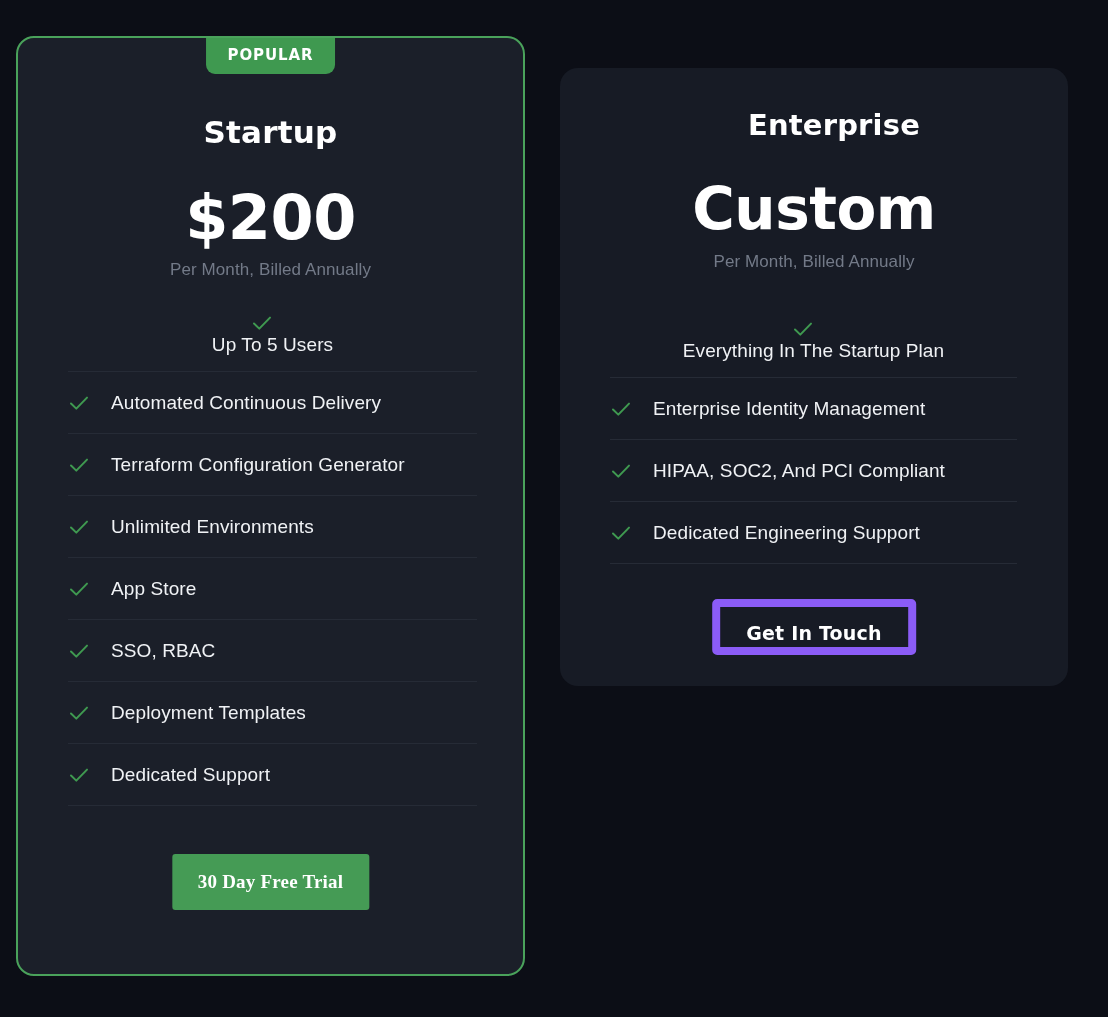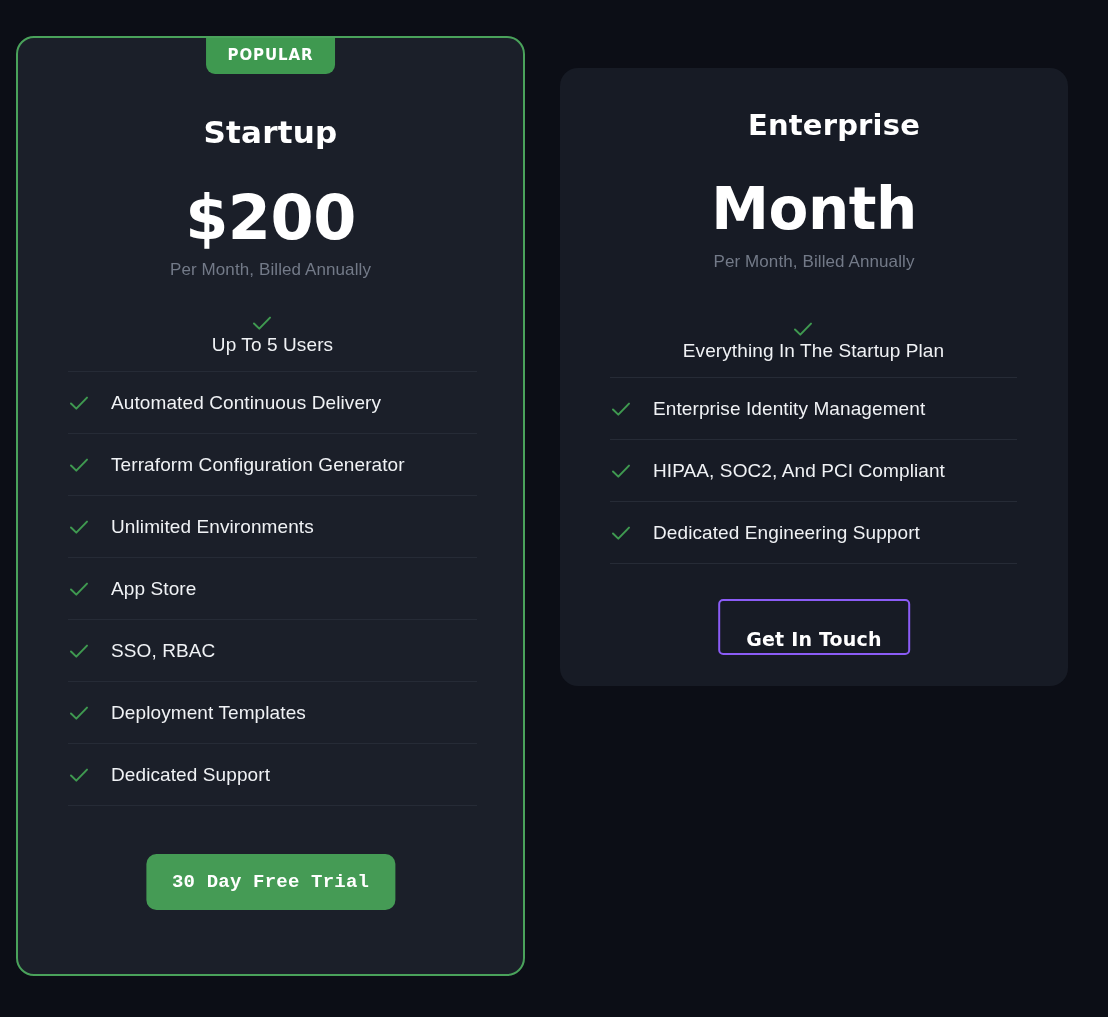--- a/index.html
+++ b/index.html
@@ -145,22 +145,22 @@
   }
 
   .btn-trial {
     position: absolute;
     left: 50%;
     transform: translateX(-50%);
     top: 816px;
     background: #459b55;
     color: #ffffff;
     border: none;
-    border-radius: 10px;
-    font-family: Liberation Mono, monospace;
+    border-radius: 3px;
+    font-family: Liberation Serif, serif;
     font-size: 19px;
     font-weight: bold;
     letter-spacing: 0.2px;
     padding: 0 26px;
     height: 56px;
     line-height: 56px;
     cursor: pointer;
     white-space: nowrap;
   }
 
@@ -216,27 +216,27 @@
     letter-spacing: 0.1px;
   }
 
   .btn-touch {
     position: absolute;
     left: 50%;
     transform: translateX(-50%);
     top: 531px;
     background: transparent;
     color: #ffffff;
-    border: 2px solid #8b5cf6;
+    border: 8px solid #8b5cf6;
     border-radius: 5px;
     font-family: "DejaVu Sans", sans-serif;
     font-size: 19px;
     font-weight: bold;
     letter-spacing: 0.2px;
-    padding: 12px 26px;
+    padding: 0 26px;
     height: 56px;
     line-height: 52px;
     cursor: pointer;
     white-space: nowrap;
   }
 </style>
 </head>
 <body>
 
 <div class="pricing-wrap">
@@ -318,21 +318,21 @@
       </li>
     </ul>
 
     <button class="btn-trial">30 Day Free Trial</button>
   </div>
 
   <div class="card-enterprise">
 
     <div class="plan-name-enterprise">Enterprise</div>
 
-    <div class="price-enterprise">Month</div>
+    <div class="price-enterprise">Custom</div>
 
     <div class="period-enterprise">Per Month, Billed Annually</div>
 
     <ul class="features-enterprise">
       <li class="feature-row">
         <span class="check-icon">
           <svg viewBox="0 0 22 22">
               <path d="M3 11.5 L8.3 16.6 L19 5.6" fill="none" stroke="#3f9950" stroke-width="2" stroke-linecap="round" stroke-linejoin="round"></path>
             </svg>
         </span>

